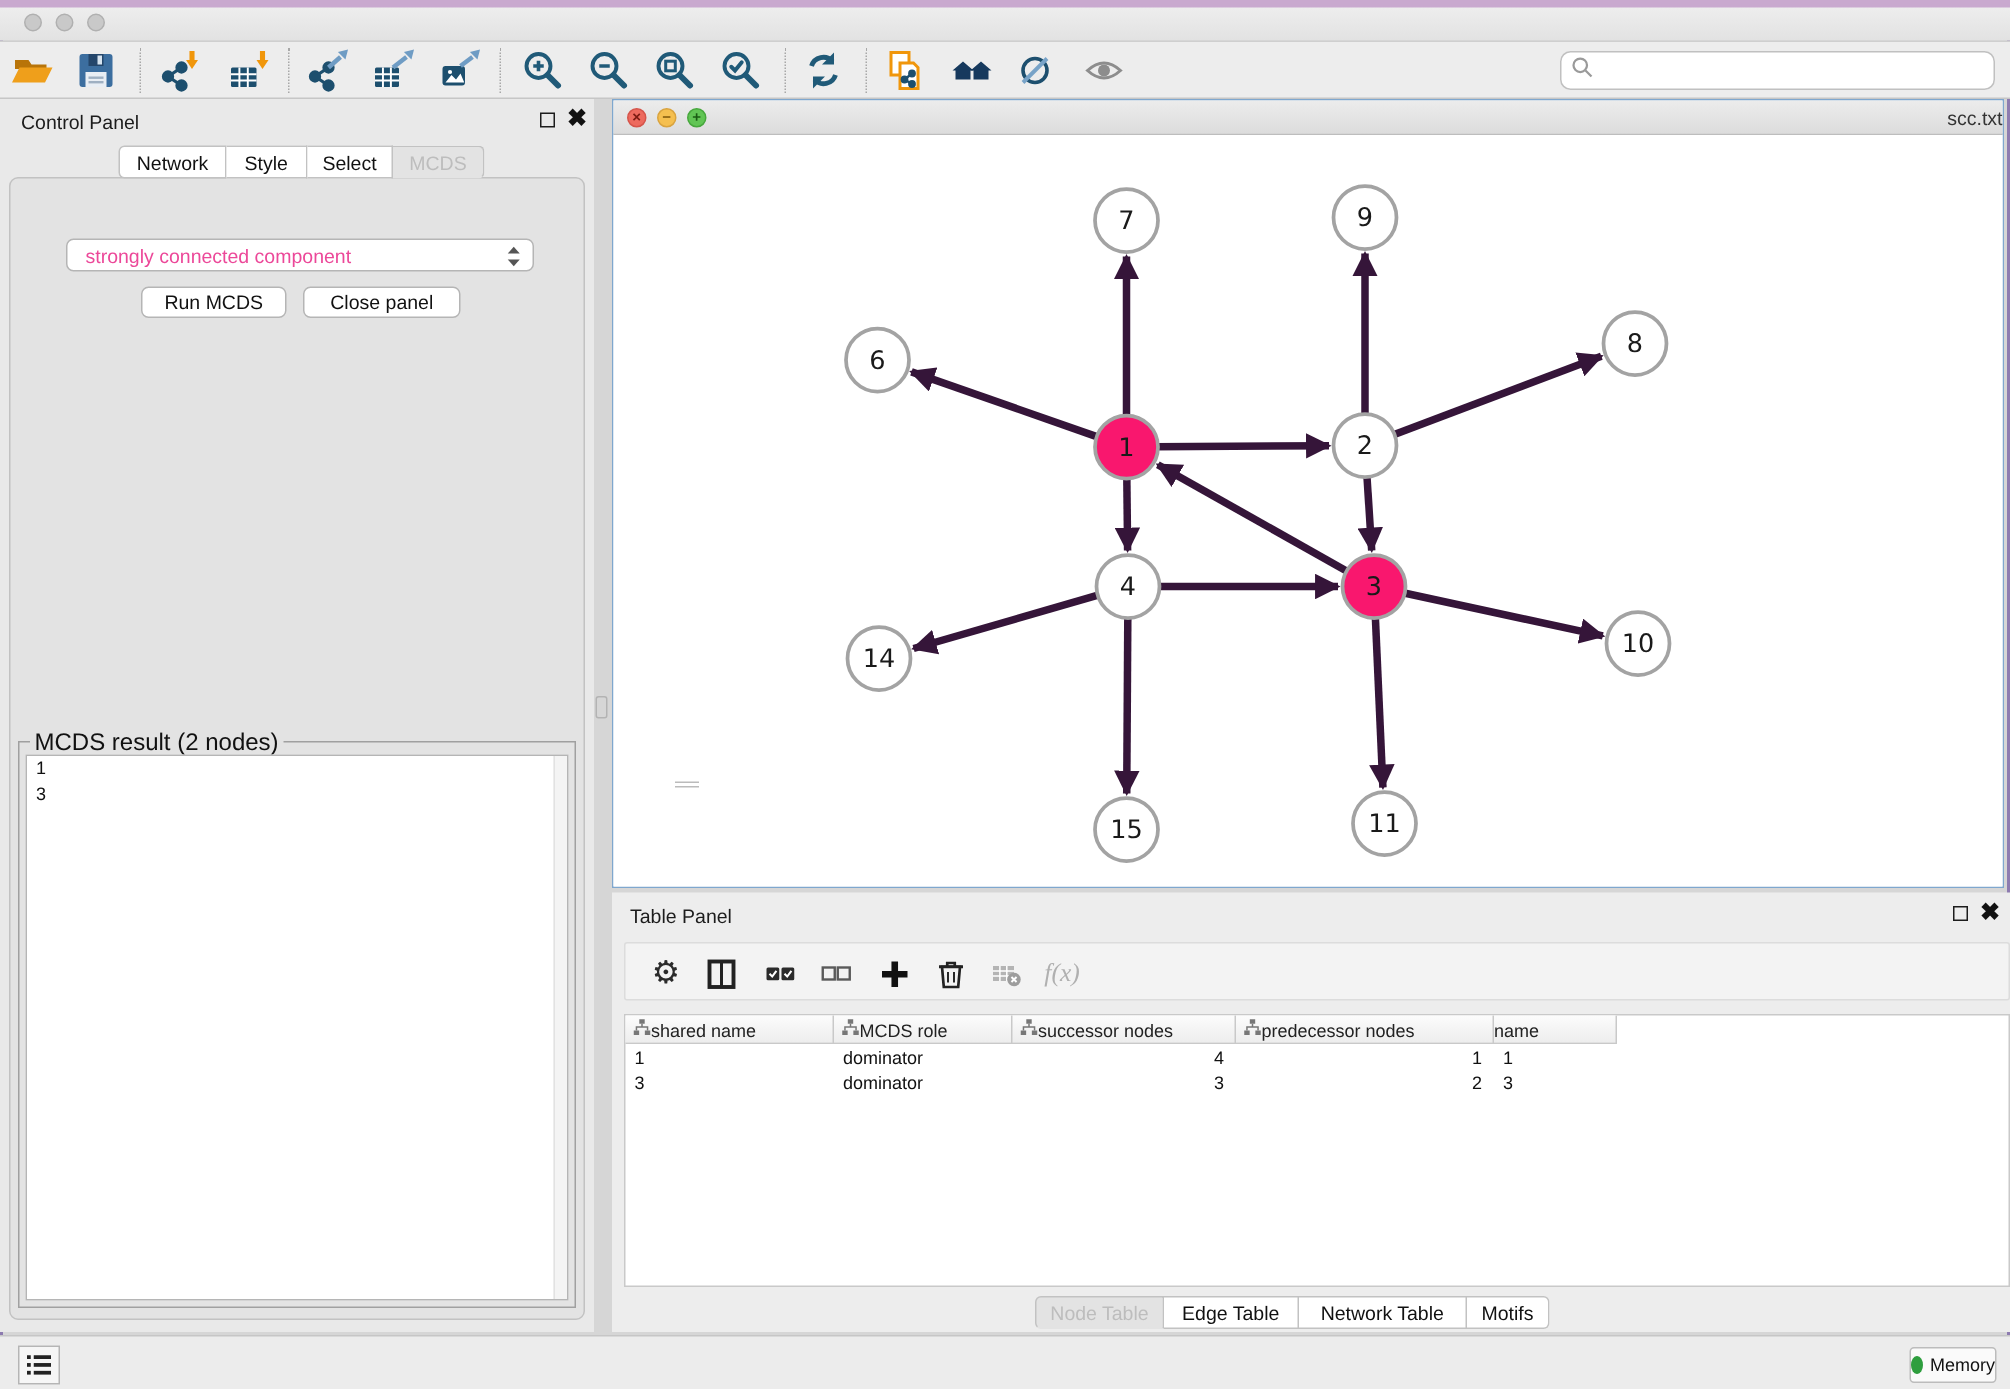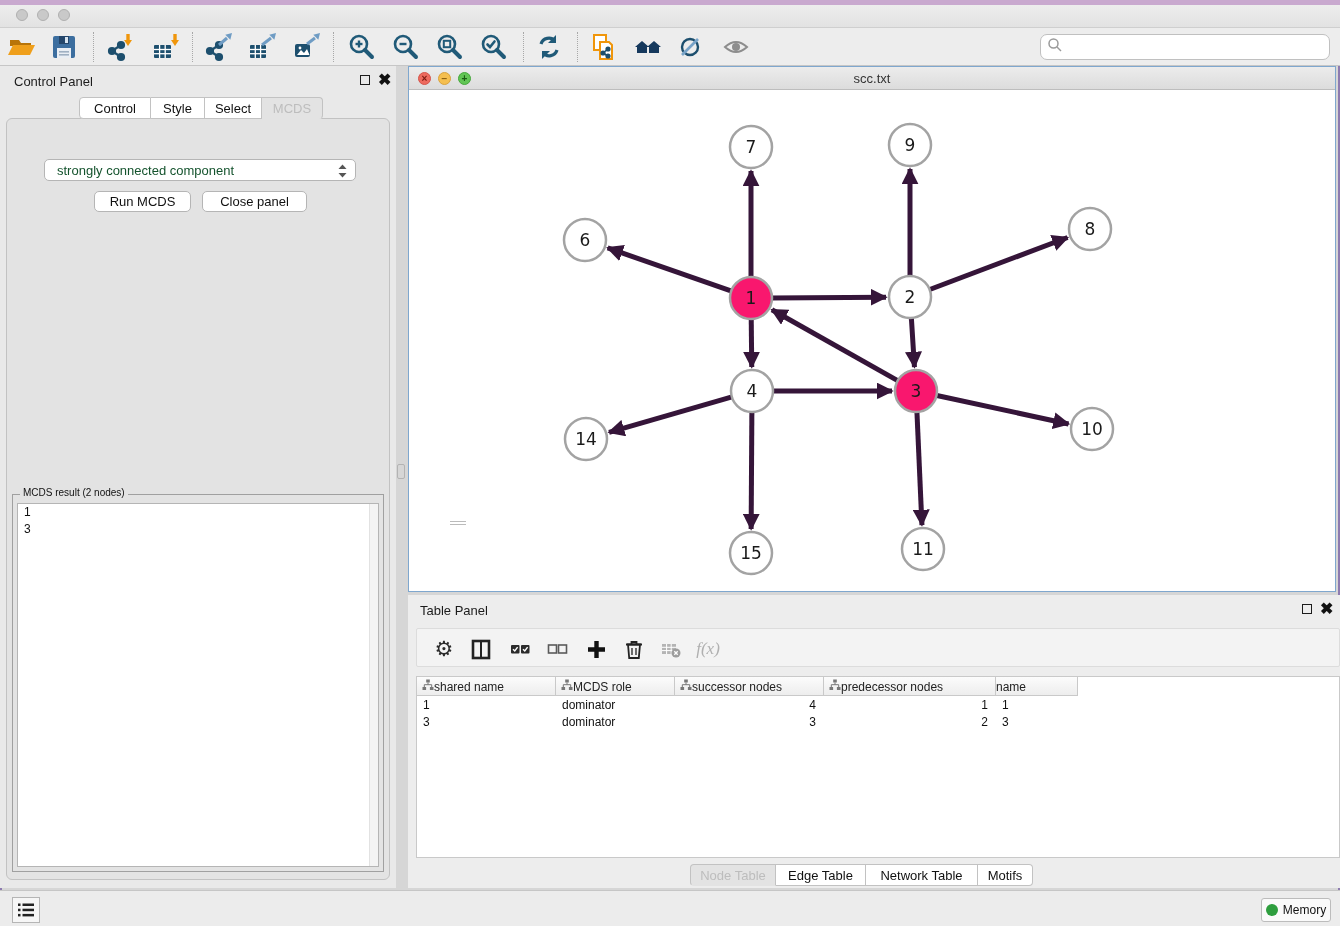--- a/index.html
+++ b/index.html
@@ -35,44 +35,44 @@
              font-size:13px; color:#111; display:flex; align-items:center; justify-content:center; }
   .seg-tab.first { border-left:1px solid #c2c2c2; border-radius:4px 0 0 4px; }
   .seg-tab.last { border-radius:0 4px 4px 0;text-align:right; }
   .seg-tab.activepale { background:#e3e3e3; color:#bdbdbd; border-bottom-color:#e3e3e3; }
   .cp-pane { position:absolute; left:6px; top:52px; width:384px; height:762px;
              background:#e3e3e3; border:1px solid #c2c2c2; border-radius:6px; }
   .opt-label { position:absolute; left:0; top:70px; width:396px; text-align:center;
                font-size:13px; color:#111; }
   .dropdown { position:absolute; left:44px; top:93px; width:312px; height:22px; background:#fff;
               border:1px solid #b5b5b5; border-radius:5px; display:flex; align-items:center;
-              font-size:13px; color:#14532d; padding-left:12px; }
+              font-size:13px; color:#ec4899; padding-left:12px; }
   .dd-arrows { position:absolute; right:7px; top:3px; }
   .btn { position:absolute; height:21px; background:#fff; border:1px solid #b5b5b5;
          border-radius:5px; font-size:13px; color:#111; display:flex; align-items:center;
          justify-content:center; font-family:"Liberation Sans",sans-serif; }
   .fieldset-box { position:absolute; left:12px; top:428px; width:372px; height:378px;
                   border:1px solid #a0a0a0; }
   .fieldset-legend { position:absolute; left:7px; top:-8px; background:#e3e3e3; padding:0 3px;
-                     font-size:10px; color:#111; }
+                     font-size:16px; color:#111; }
   .result-area { position:absolute; left:4px; top:8px; width:362px; height:364px; background:#fff;
                  border:1px solid #b5b5b5; font-size:12px; color:#111; }
   .result-line { padding-left:6px; line-height:17px; }
   .result-scroll { position:absolute; right:0; top:0; width:9px; height:100%;
                    background:#f4f4f4; border-left:1px solid #e2e2e2; }
   .splitter-grip { position:absolute; left:397px; top:464px; width:8px; height:15px;
                    background:#d6d6d6; border:1px solid #b3b3b3; border-radius:2px; }
   
   .netwin { position:absolute; left:408px; top:66px; width:928px; height:526px;
             background:#fff; border:1px solid #7fa7ce; }
   .net-titlebar { position:absolute; left:0; top:0; width:100%; height:23px;
                   background:linear-gradient(#ececec,#dcdcdc); border-bottom:1px solid #bdbdbd; }
   .mac-dot { position:absolute; top:5px; width:13px; height:13px; border-radius:50%;
              font-size:10px; font-weight:bold; text-align:center; line-height:12px; }
-  .net-title { position:absolute; top:4px; left:0; width:100%; text-align:center;
+  .net-title { position:absolute; top:4px; left:0; width:100%; text-align:right;
                font-size:13px; color:#333; }
   .net-canvas { position:absolute; left:0; top:23px; width:926px; height:501px; background:#fff; }
   .net-grip { position:absolute; left:450px; top:521px; width:16px; height:4px;
               border-top:1px solid #bbb; border-bottom:1px solid #bbb; }
   
   .tpanel { position:absolute; left:408px; top:595px; width:932px; height:293px; background:#ededed; }
   .tp-toolbar { position:absolute; left:8px; top:33px; width:924px; height:39px;
                 background:#f3f3f3; border:1px solid #dcdcdc; border-radius:2px; }
   .tp-icon { position:absolute; top:7px; width:26px; height:26px; display:flex;
              align-items:center; justify-content:center; }
@@ -87,21 +87,21 @@
   .thcell .lbl { flex:1; text-align:left; }
   .thcell .hicon { margin-left:5px; }
   .trow { position:absolute; left:0; height:17px; width:924px; font-size:12px; color:#111; }
   .tcell { position:absolute; top:0; height:17px; line-height:17px; }
   .tab-group { position:absolute; left:282px; top:269px; height:23px; display:flex; }
   
   .statusbar { position:absolute; left:0; top:890px; width:1340px; height:36px;
                background:#ececec; border-top:1px solid #c6c6c6; }
   .list-btn { position:absolute; left:12px; top:6px; width:28px; height:26px; background:#f6f6f6;
               border:1px solid #b5b5b5; display:flex; align-items:center; justify-content:center; }
-  .mem-btn { position:absolute; right:9px; top:7px; width:70px; height:24px; background:#fafafa;
+  .mem-btn { position:absolute; right:9px; top:7px; width:58px; height:24px; background:#fafafa;
              border:1px solid #bcbcbc; border-radius:3px; display:flex; align-items:center;
              justify-content:center; gap:5px; font-size:12px; color:#111; }
   .mem-dot { width:12px; height:12px; border-radius:50%; background:#2e9e3e; }
 </style>
 </head>
 <body>
 
 <div class="root">
 
   <div class="titlebar">
@@ -279,21 +279,21 @@
 
   <div class="cpanel">
     <div class="panel-title">Control Panel</div>
     <span class="wbox" style="left:360px; top:9px"></span>
     <span class="wclose" style="left:378px; top:9px">✖</span>
 
     <div class="cp-pane"></div>
 
     <div class="cp-tabs">
       <div class="seg-tab first" style="width:72px">
-          <span>Control</span>
+          <span>Network</span>
         </div>
       <div class="seg-tab" style="width:54px">
           <span>Style</span>
         </div>
       <div class="seg-tab" style="width:57px">
           <span>Select</span>
         </div>
       <div class="seg-tab last activepale" style="width:61px">
           <span>MCDS</span>
         </div>

